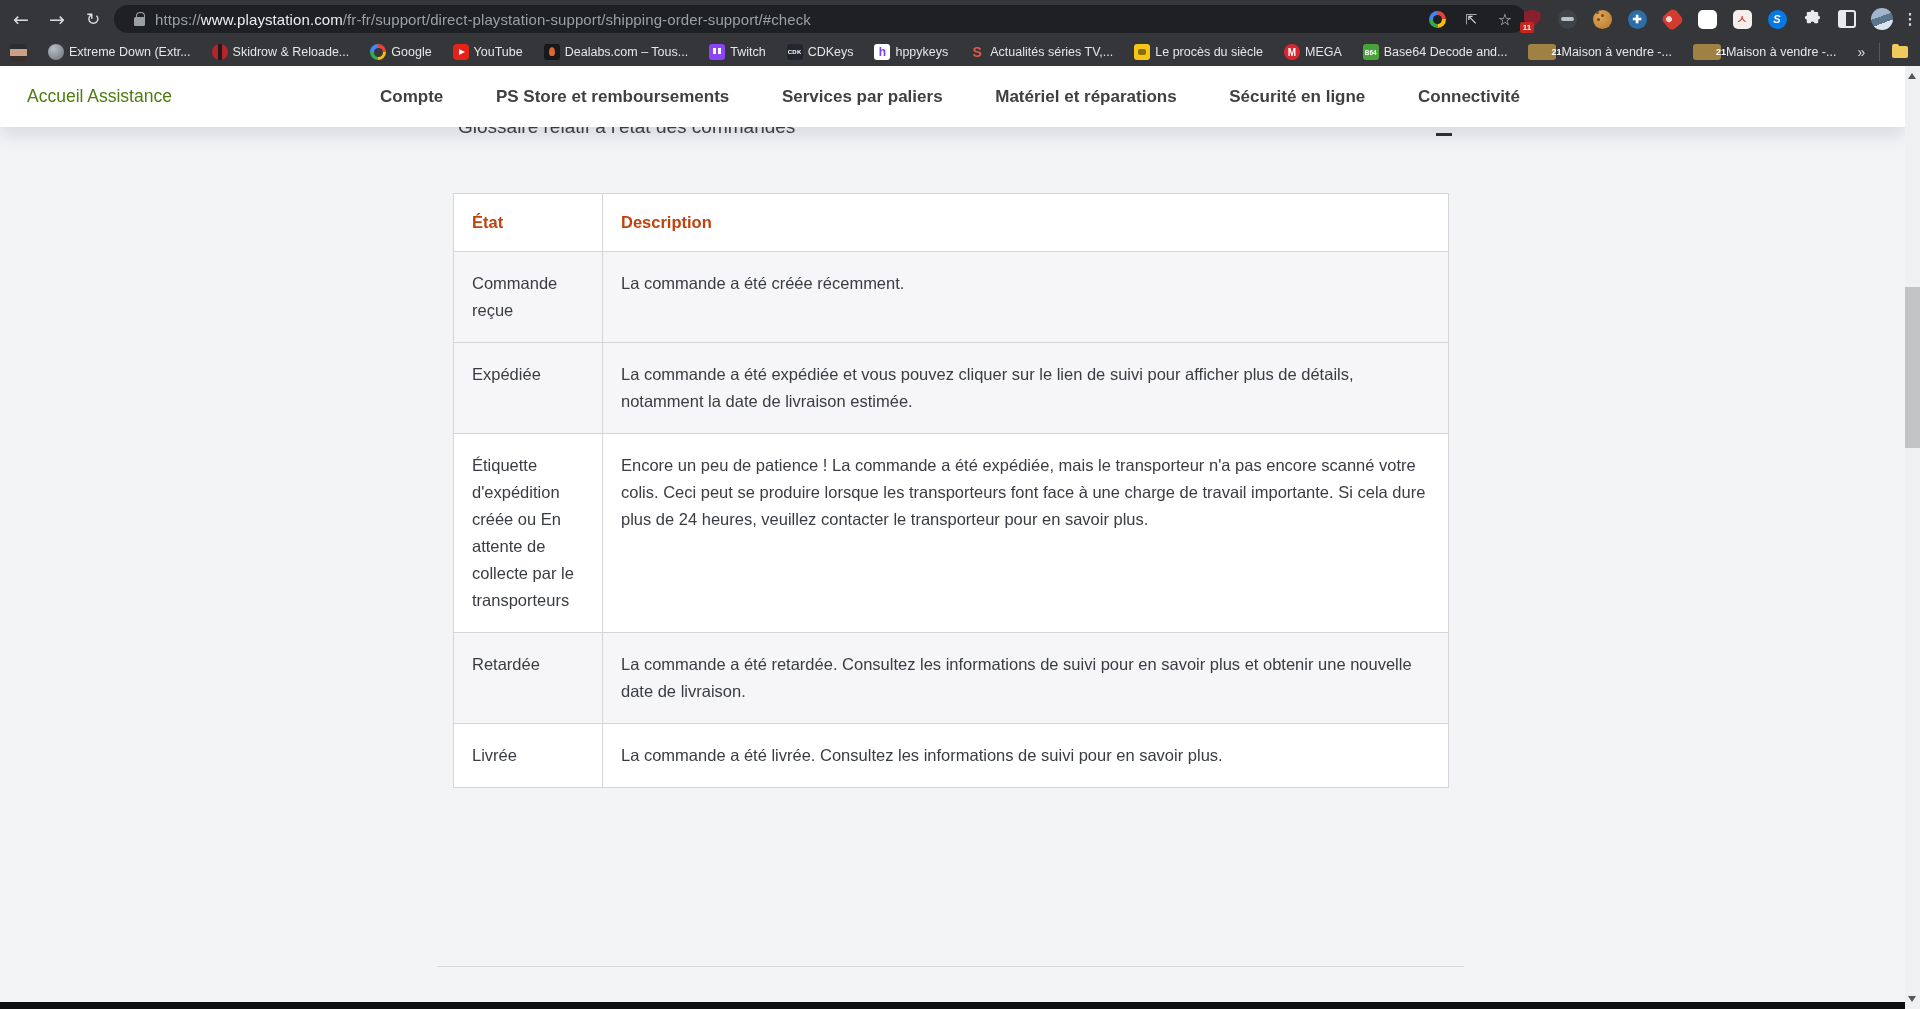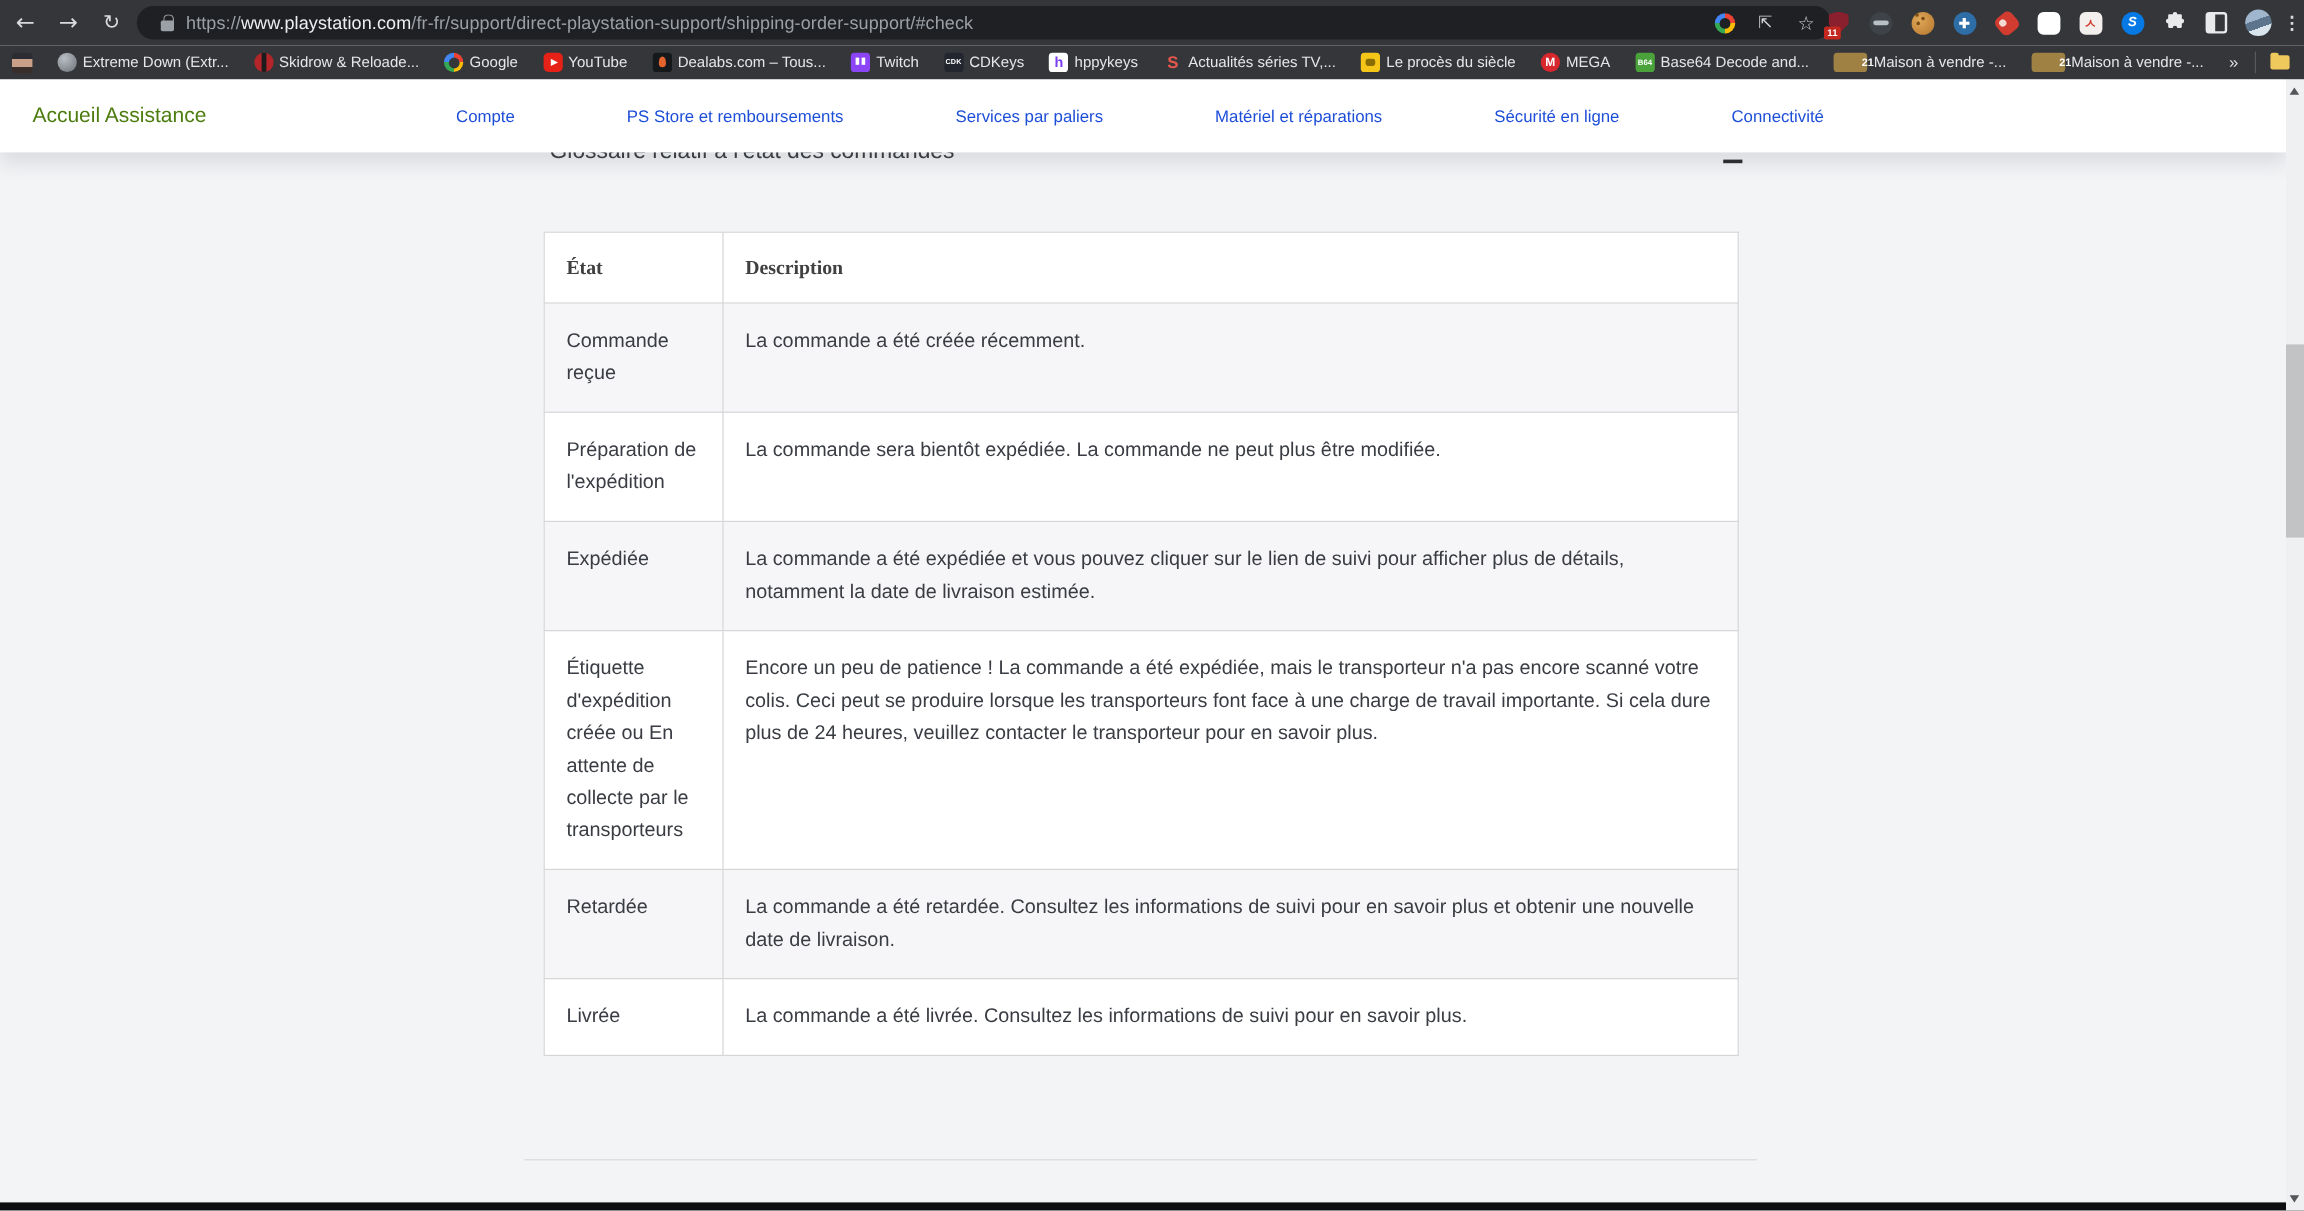--- a/index.html
+++ b/index.html
@@ -95,31 +95,31 @@
   .folder { width:16px; height:12px; background:#f0c95c; border-radius:2px; position:relative; margin-right:8px; }
   .folder::before { content:""; position:absolute; top:-2.5px; left:0; width:7px; height:3px; background:#f0c95c; border-radius:2px 2px 0 0; }
 
   
   .viewport { position:absolute; top:66px; left:0; right:0; bottom:0; background:#f3f4f6; overflow:hidden; }
 
   .site-nav { position:absolute; top:0; left:0; width:1905px; height:61px; background:#fff; z-index:5;
               box-shadow:0 9px 16px rgba(35,38,55,.12); display:flex; align-items:center; }
   .nav-home { position:absolute; left:27px; font-size:17.5px; font-weight:500; color:#4d7c0f; }
   .nav-menu { position:absolute; left:380px; width:1140px; display:flex; justify-content:space-between; }
-  .nav-menu span { font-size:14px; font-weight:400; color:#1d4ed8; white-space:nowrap; }
+  .nav-menu span { font-size:17px; font-weight:700; color:#404040; white-space:nowrap; }
 
   .accordion-row { position:absolute; top:50px; left:458px; width:994px; z-index:1;
                    display:flex; align-items:center; justify-content:space-between; }
   .accordion-title { font-size:19px; color:#3e4045; }
   .minus { width:16px; height:3px; background:#2e2f33; margin-top:14px; }
 
   table.glossary { position:absolute; top:127px; left:453px; width:996px; border-collapse:collapse;
                    background:#fff; z-index:1; }
   table.glossary th, table.glossary td { border:1px solid #d6d6d8; vertical-align:top; text-align:left; }
-  table.glossary th { font-size:16.5px; font-weight:bold; color:#404040; padding:19px 18px;font-family:Liberation Serif, serif; }
+  table.glossary th { font-size:16.5px; font-weight:bold; color:#c2410c; padding:19px 18px; }
   table.glossary td { font-size:16.5px; line-height:27px; color:#393c42; padding:18px 20px 18px 18px; }
   col.c-state { width:149px; }
   tr.alt td { background:#f6f6f8; }
 
   .section-divider { position:absolute; top:900px; left:437px; width:1027px; height:1px; background:#d9d9db; }
   .footer-bar { position:absolute; left:0; right:0; bottom:0; height:7px; background:#0e0e0e; }
 
   .scrollbar { position:absolute; top:0; right:0; bottom:0; width:15px; background:#eef0f1; z-index:30; }
   .scroll-arrow { position:absolute; left:3px; width:0; height:0;
                   border-left:4.5px solid transparent; border-right:4.5px solid transparent; }
@@ -284,24 +284,20 @@
       <tr>
         <th>État</th>
         <th>Description</th>
       </tr>
     </thead>
     <tbody id="glossary-body">
         <tr class="alt">
           <td>Commande reçue</td>
           <td>La commande a été créée récemment.</td>
         </tr>
-        <tr>
-          <td>Préparation de l'expédition</td>
-          <td>La commande sera bientôt expédiée. La commande ne peut plus être modifiée.</td>
-        </tr>
         <tr class="alt">
           <td>Expédiée</td>
           <td>La commande a été expédiée et vous pouvez cliquer sur le lien de suivi pour afficher plus de détails, notamment la date de livraison estimée.</td>
         </tr>
         <tr>
           <td>Étiquette d'expédition créée ou En attente de collecte par le transporteurs</td>
           <td>Encore un peu de patience ! La commande a été expédiée, mais le transporteur n'a pas encore scanné votre colis. Ceci peut se produire lorsque les transporteurs font face à une charge de travail importante. Si cela dure plus de 24 heures, veuillez contacter le transporteur pour en savoir plus.</td>
         </tr>
         <tr class="alt">
           <td>Retardée</td>

